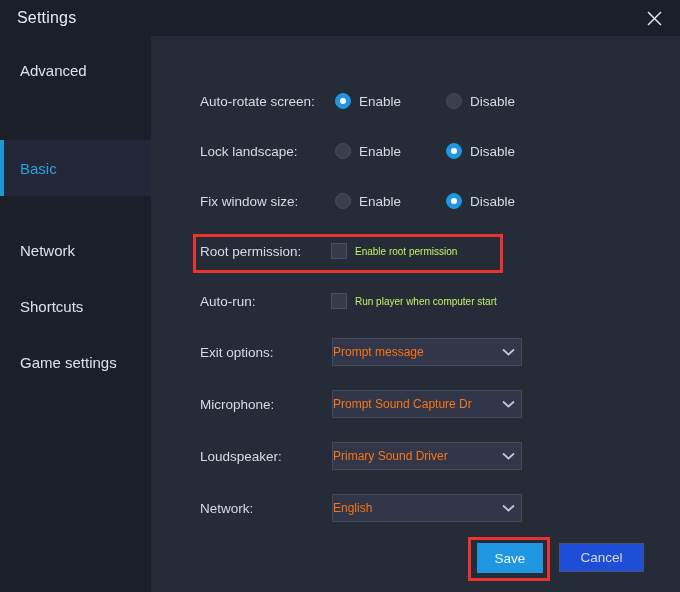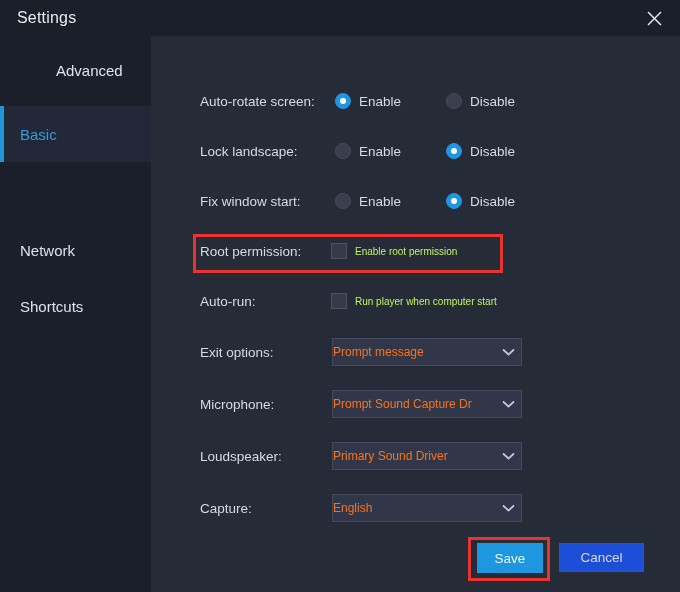--- a/index.html
+++ b/index.html
@@ -57,20 +57,21 @@
     cursor: pointer;
   }
   .nav-item .nav-label {
     margin-left: 20px;
     font-size: 15px;
     color: #dfe2ea;
     white-space: nowrap;
   }
   .nav-item.active {
     background: #222838;
+    margin-top: 34px;
   }
   .nav-item.active .nav-label { color: #2e9fd6; }
   .nav-item.active::before {
     content: "";
     position: absolute;
     left: 0; top: 0;
     width: 4px; height: 56px;
     background: #2196d6;
   }
 
@@ -214,31 +215,34 @@
     <div id="title-text">Settings</div>
     <div id="close-btn">
       <svg width="17" height="17" viewBox="0 0 17 17" aria-hidden="true">
         <line x1="2" y1="2" x2="15" y2="15" stroke="#e6e8ee" stroke-width="1.5"></line>
         <line x1="15" y1="2" x2="2" y2="15" stroke="#e6e8ee" stroke-width="1.5"></line>
       </svg>
     </div>
   </div>
 
   <div id="sidebar">
-    <div class="nav-item" style="top:6px;padding-left:36px;">
+    <div class="nav-item" style="top:6px;">
       <span class="nav-label">Advanced</span>
     </div>
     <div class="nav-item active" style="top:70px;">
       <span class="nav-label">Basic</span>
     </div>
     <div class="nav-item" style="top:242px;">
       <span class="nav-label">Shortcuts</span>
     </div>
     <div class="nav-item" style="top:186px;">
       <span class="nav-label">Network</span>
+    </div>
+    <div class="nav-item" style="top:298px;">
+      <span class="nav-label">Game settings</span>
     </div>
   </div>
 
   <div id="content">
 
     <div class="row" style="top:45px;">
       <span class="row-label">Auto-rotate screen:</span>
       <label class="radio-opt" style="left:184px;">
         <span class="radio-mark on"></span>
         <span class="radio-text">Enable</span>
@@ -255,21 +259,21 @@
         <span class="radio-mark"></span>
         <span class="radio-text">Enable</span>
       </label>
       <label class="radio-opt" style="left:295px;">
         <span class="radio-mark on"></span>
         <span class="radio-text">Disable</span>
       </label>
     </div>
 
     <div class="row" style="top:145px;">
-      <span class="row-label">Fix window start:</span>
+      <span class="row-label">Fix window size:</span>
       <label class="radio-opt" style="left:184px;">
         <span class="radio-mark"></span>
         <span class="radio-text">Enable</span>
       </label>
       <label class="radio-opt" style="left:295px;">
         <span class="radio-mark on"></span>
         <span class="radio-text">Disable</span>
       </label>
     </div>
 
@@ -319,21 +323,21 @@
         <span class="select-value">Primary Sound Driver</span>
         <span class="select-arrow">
           <svg width="13" height="8" viewBox="0 0 13 8" aria-hidden="true">
             <polyline points="1,1.5 6.5,6.5 12,1.5" fill="none" stroke="#c3c8d4" stroke-width="1.7"></polyline>
           </svg>
         </span>
       </div>
     </div>
 
     <div class="row" style="top:452px;">
-      <span class="row-label">Capture:</span>
+      <span class="row-label">Network:</span>
       <div class="select-box">
         <span class="select-value">English</span>
         <span class="select-arrow">
           <svg width="13" height="8" viewBox="0 0 13 8" aria-hidden="true">
             <polyline points="1,1.5 6.5,6.5 12,1.5" fill="none" stroke="#c3c8d4" stroke-width="1.7"></polyline>
           </svg>
         </span>
       </div>
     </div>
 

